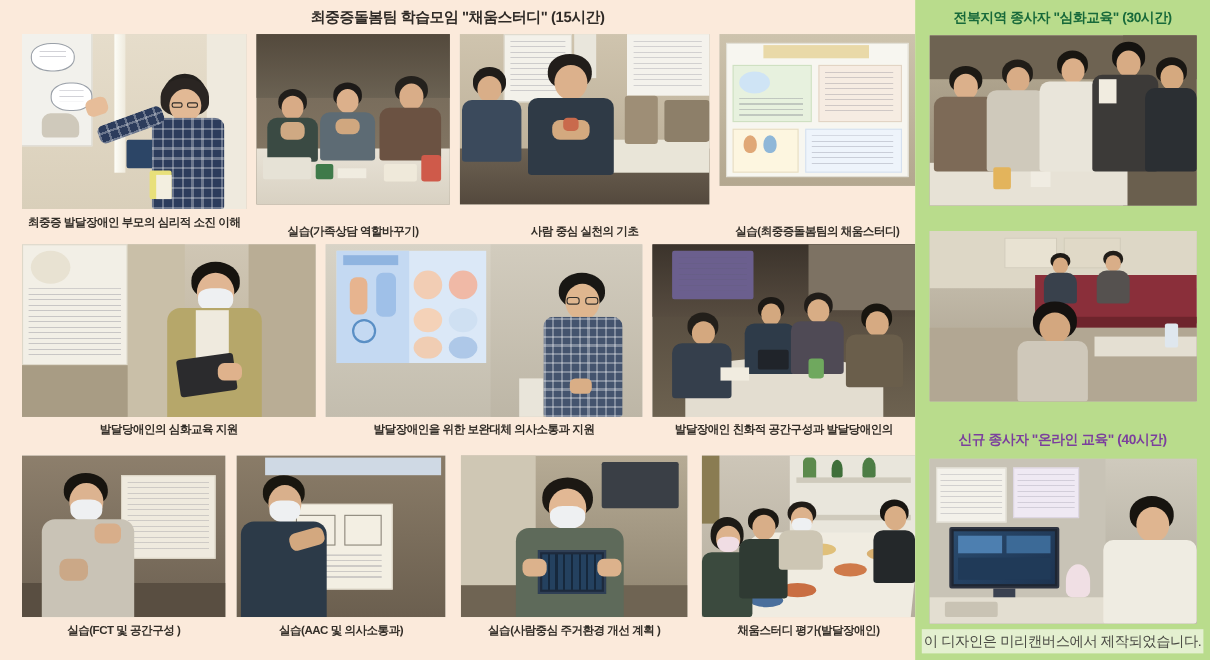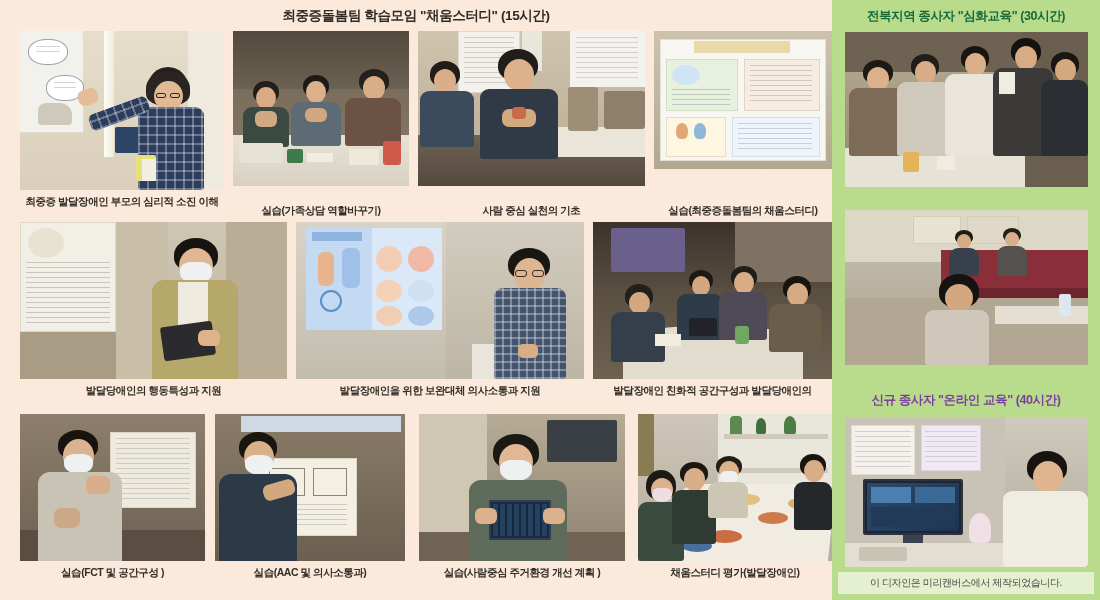--- a/index.html
+++ b/index.html
@@ -52,21 +52,21 @@
     position: absolute; left: 0; width: 268px; text-align: center;
     font-size: 10.5px; font-weight: bold; color: #17693a;
     letter-spacing: -0.4px;
   }
   .gframe { position: absolute; overflow: hidden; background: #cfc9bd; }
   #footer-band {
     position: absolute; left: 838px; top: 572px; width: 256px; height: 22px;
     background: #e4f0d0; display: flex; align-items: center; justify-content: center;
   }
   #footer-band span {
-    font-size: 10px; color: #4a4a44; letter-spacing: -0.4px;
+    font-size: 13px; color: #4a4a44; letter-spacing: -0.4px;
   }
 
   
   .sc { position: absolute; left: 0; top: 0; width: 100%; height: 100%; }
   .ly { position: absolute; }
 
   
   .wall-cream { background: linear-gradient(180deg,#e6ddcb,#d9cfba); }
 
   .person { position: absolute; }
@@ -239,21 +239,21 @@
             <div class="hair" style="left:36px;top:0;width:44px;height:34px;background:#17140f;"></div>
             <div class="head" style="left:41px;top:10px;width:34px;height:36px;background:#e0b693;"></div>
             <div class="mask" style="left:42px;top:24px;width:32px;height:22px;"></div>
             <div class="body" style="left:14px;top:42px;width:86px;height:99px;background:#b6a76a;border-radius:12px 12px 0 0;"></div>
             <div class="ly" style="left:40px;top:44px;width:30px;height:56px;background:#efeade;"></div>
             <div class="ly" style="left:24px;top:86px;width:52px;height:34px;background:#2b2b2d;border-radius:3px;transform:rotate(-8deg);"></div>
             <div class="ly" style="left:60px;top:92px;width:22px;height:16px;background:#dfb28c;border-radius:6px;"></div>
           </div>
         </div>
       </div>
-      <div class="cap" style="top:162px;">발달당애인의 행동특성과 지원</div>
+      <div class="cap" style="top:162px;">발달당애인의 심화교육 지원</div>
     </div>
 
     <div class="cell" style="left:276px; width:288px;">
       <div class="frame" style="height:157px;">
         <div class="sc">
           <div class="ly" style="left:0;top:0;width:100%;height:100%;background:linear-gradient(180deg,#d8d3c6,#c3bdae);"></div>
           <div class="ly" style="left:10px;top:6px;width:136px;height:102px;background:#dbe8f7;"></div>
           <div class="ly" style="left:10px;top:6px;width:66px;height:102px;background:#c4d9f2;"></div>
           <div class="ly" style="left:16px;top:10px;width:50px;height:9px;background:#8fb4e0;"></div>
           <div class="ly" style="left:22px;top:30px;width:16px;height:34px;background:#e7b48f;border-radius:6px;"></div>

